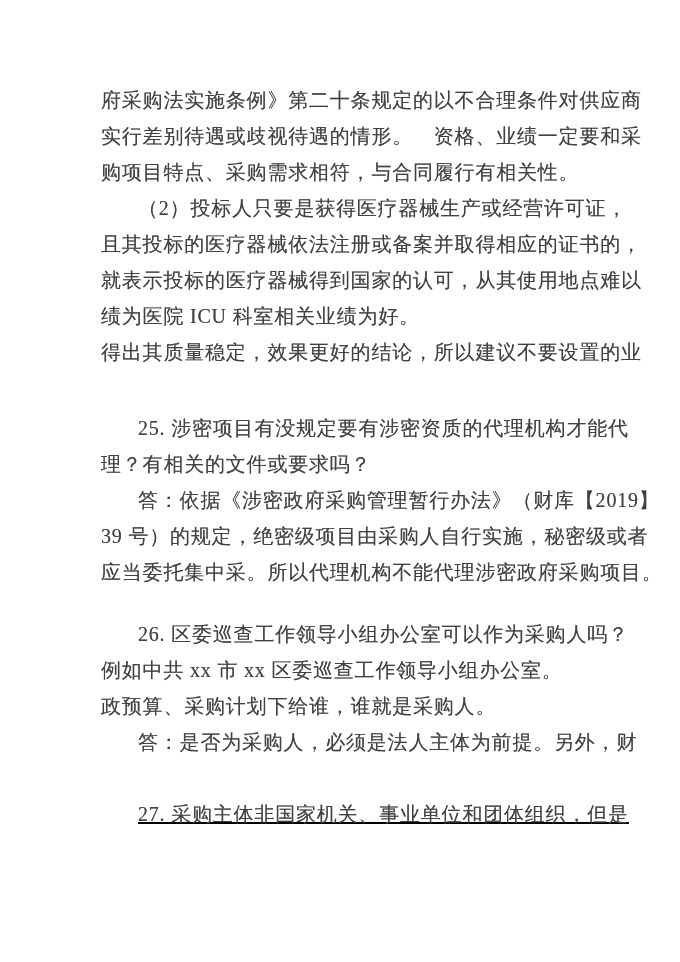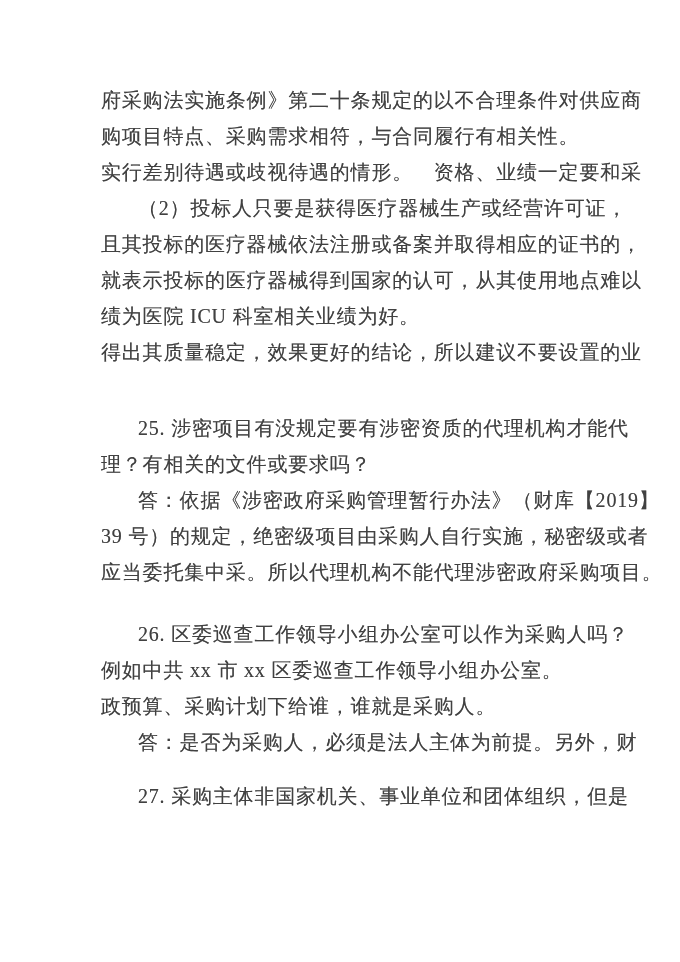--- a/index.html
+++ b/index.html
@@ -31,32 +31,32 @@
     letter-spacing: 0.8px;
     white-space: nowrap;
     text-shadow: 0 0 0.6px rgba(65,65,65,0.55);
   }
   .indent {
     padding-left: 37px;
   }
   .block { margin: 0; }
   .gap-1 { margin-top: 40px; }
   .gap-2 { margin-top: 26px; }
-  .gap-3 { margin-top: 18px; }
+  .gap-3 { margin-top: 36px; text-decoration: underline; }
 </style>
 </head>
 <body>
 
 <div class="page">
   <div class="text-col">
 
     <div class="block">
       <div class="line">府采购法实施条例》第二十条规定的以不合理条件对供应商</div>
+      <div class="line">实行差别待遇或歧视待遇的情形。　资格、业绩一定要和采</div>
       <div class="line">购项目特点、采购需求相符，与合同履行有相关性。</div>
-      <div class="line">实行差别待遇或歧视待遇的情形。　资格、业绩一定要和采</div>
       <div class="line indent">（2）投标人只要是获得医疗器械生产或经营许可证，</div>
       <div class="line">且其投标的医疗器械依法注册或备案并取得相应的证书的，</div>
       <div class="line">就表示投标的医疗器械得到国家的认可，从其使用地点难以</div>
       <div class="line">绩为医院 ICU 科室相关业绩为好。</div>
       <div class="line">得出其质量稳定，效果更好的结论，所以建议不要设置的业</div>
     </div>
 
     <div class="block gap-1">
       <div class="line indent">25. 涉密项目有没规定要有涉密资质的代理机构才能代</div>
       <div class="line">理？有相关的文件或要求吗？</div>

